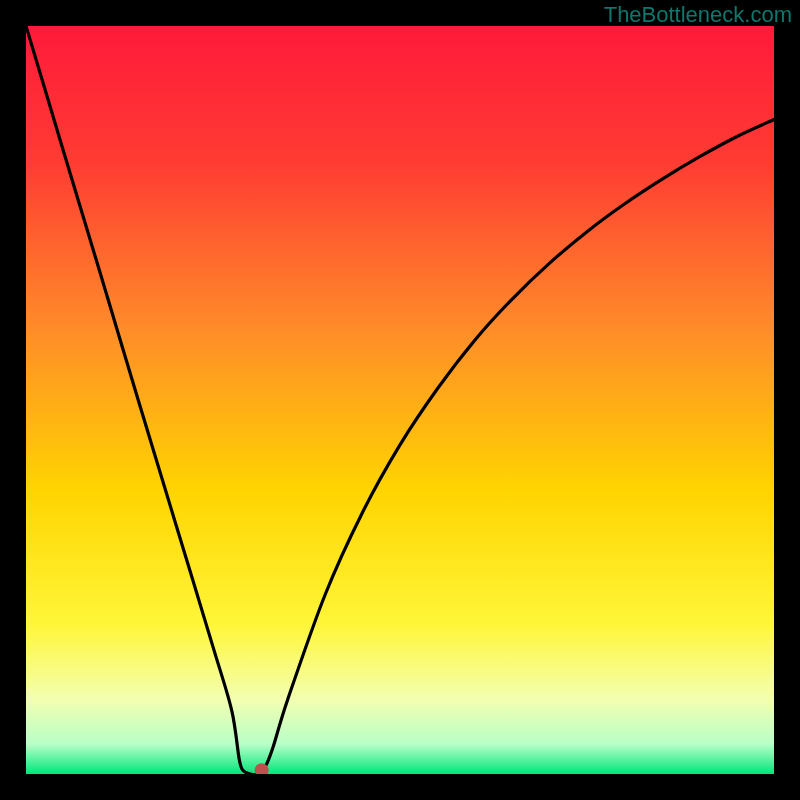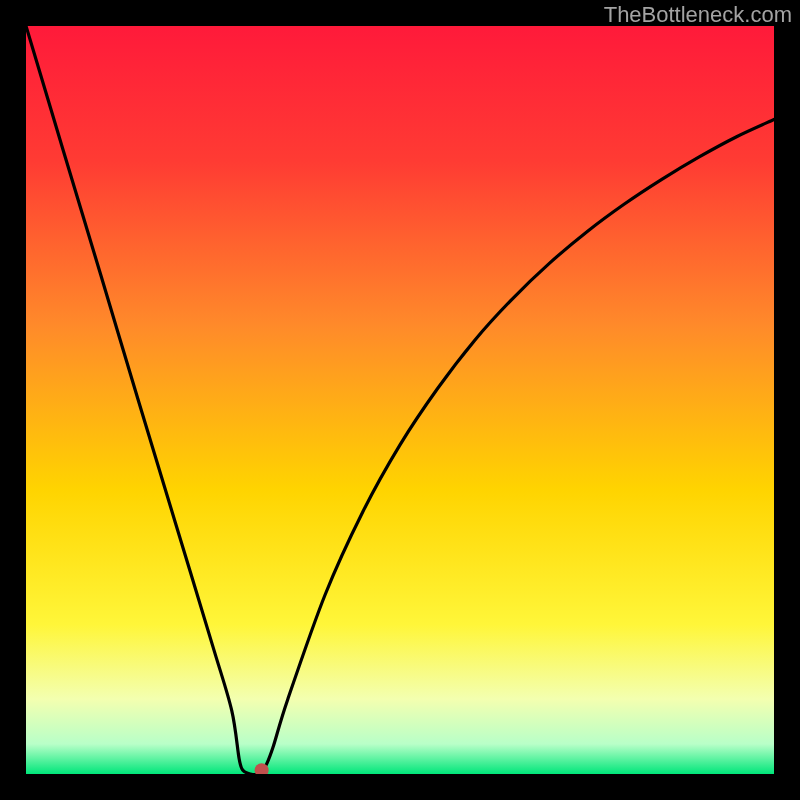--- a/index.html
+++ b/index.html
@@ -13,21 +13,21 @@
   .container {
     position: relative;
     width: 800px;
     height: 800px;
     background: #000;
   }
   .watermark {
     position: absolute;
     top: 2px;
     right: 8px;
-    color: #a3a3a3;
+    color: #0f766e;
     font-size: 22px;
     font-weight: 500;
     z-index: 10;
   }
   .plot-frame {
     position: absolute;
     left: 26px;
     top: 26px;
     width: 748px;
     height: 748px;

